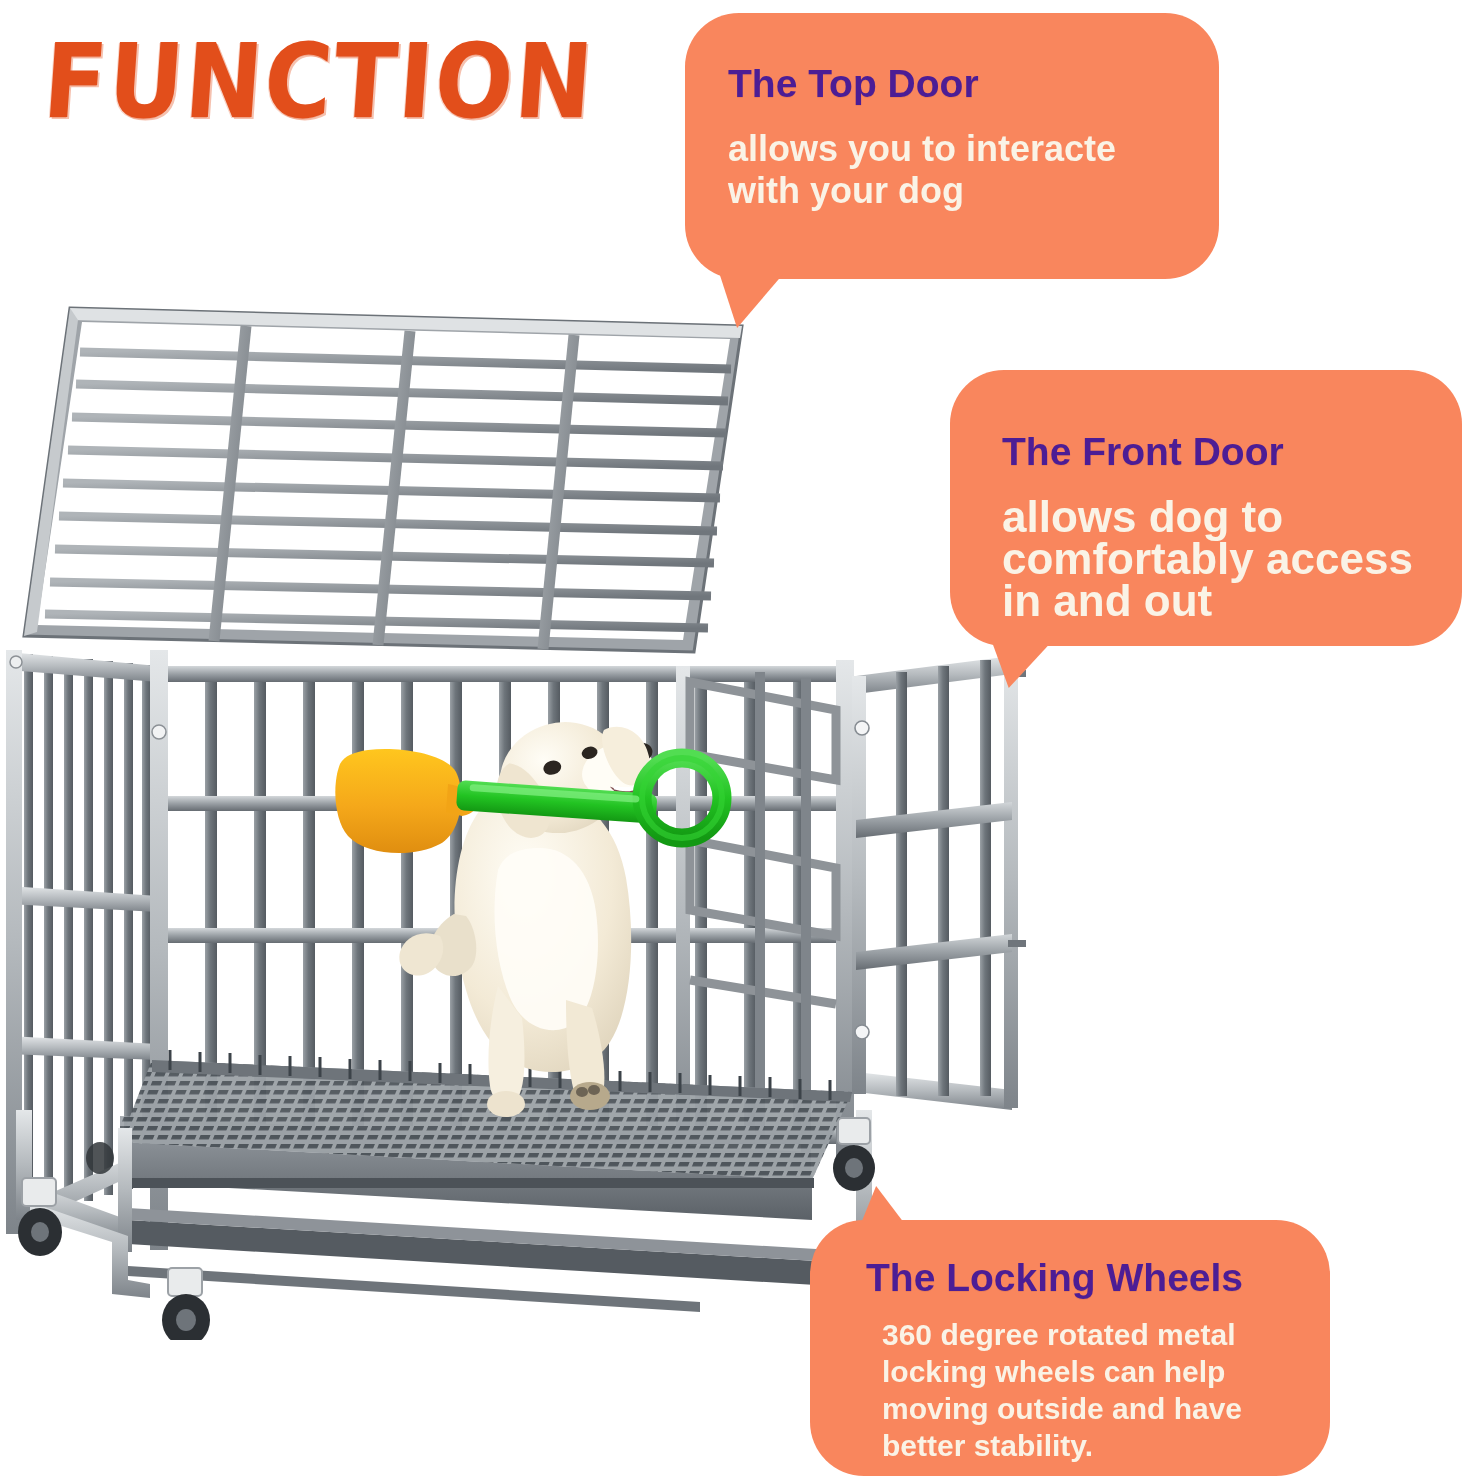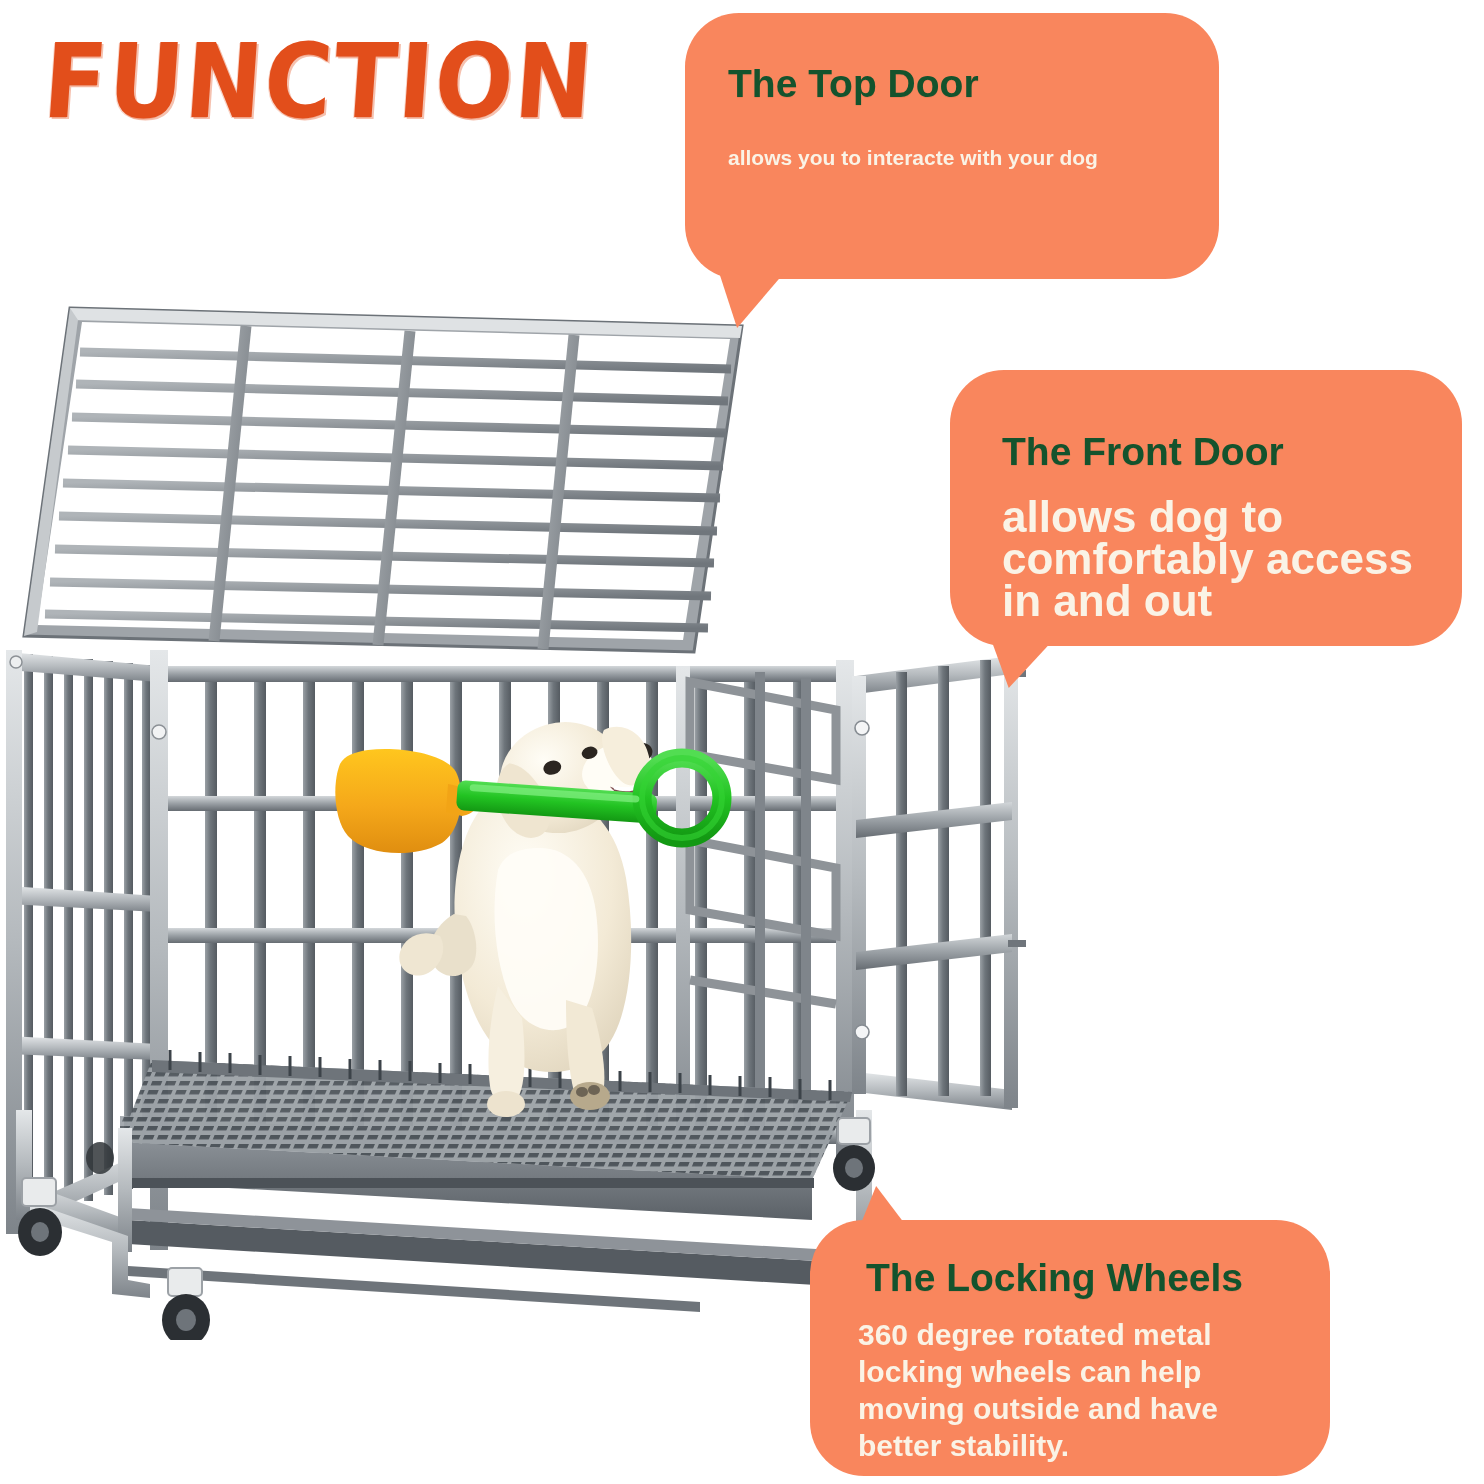--- a/index.html
+++ b/index.html
@@ -20,52 +20,52 @@
     white-space:nowrap;
     transform:skewX(-4deg) scaleY(1.12);
     transform-origin:left top;
     text-shadow:2px 2px 0 rgba(226,78,27,.35), -1px 1px 0 rgba(226,78,27,.25);
   }
 
   
   .bubble{position:absolute;border-radius:54px;background:#F9865D;
           box-sizing:border-box;}
   .bubble .bhead{
-    font-weight:700;color:#14532d;
+    font-weight:700;color:#4c1d95;
     text-shadow:0 1px 0 rgba(0,0,0,.06);
   }
   .bubble .bbody{
     font-weight:600;color:#FAF3E6;
   }
   .tail{position:absolute;width:0;height:0;}
 
   
   #bubble-top-door{left:685px;top:13px;width:534px;height:266px;}
   #bubble-top-door .bhead{font-size:39px;line-height:44px;margin:49px 0 0 43px;}
-  #bubble-top-door .bbody{font-size:21px;line-height:60px;margin:22px 0 4px 43px;width:462px;}
+  #bubble-top-door .bbody{font-size:36px;line-height:42px;margin:22px 0 4px 43px;width:462px;}
   #tail-top-door{left:728px;top:272px;
     border-left:0 solid transparent;
     border-right:66px solid transparent;
     border-top:56px solid #F9865D;
     transform:skewX(18deg);}
 
   
   #bubble-front-door{left:950px;top:370px;width:512px;height:276px;}
   #bubble-front-door .bhead{font-size:39px;line-height:44px;margin:60px 0 16px 52px;}
   #bubble-front-door .bbody{font-size:44px;line-height:42px;margin:22px 0 0 52px;width:430px;}
   #tail-front-door{left:1000px;top:640px;
     border-left:0 solid transparent;
     border-right:62px solid transparent;
     border-top:48px solid #F9865D;
     transform:skewX(20deg);}
 
   
   #bubble-wheels{left:810px;top:1220px;width:520px;height:256px;}
   #bubble-wheels .bhead{font-size:39px;line-height:44px;margin:36px 0 16px 56px;}
-  #bubble-wheels .bbody{font-size:30px;line-height:37px;margin:16px 0 0 48px;width:430px;}
+  #bubble-wheels .bbody{font-size:30px;line-height:37px;margin:16px 0 0 72px;width:430px;}
   #tail-wheels{left:866px;top:1186px;
     border-left:0 solid transparent;
     border-right:58px solid transparent;
     border-bottom:50px solid #F9865D;
     transform:skewX(-22deg);}
 
   
   #crate{position:absolute;left:0px;top:280px;width:1040px;height:1060px;}
   #crate svg{display:block;}
 

